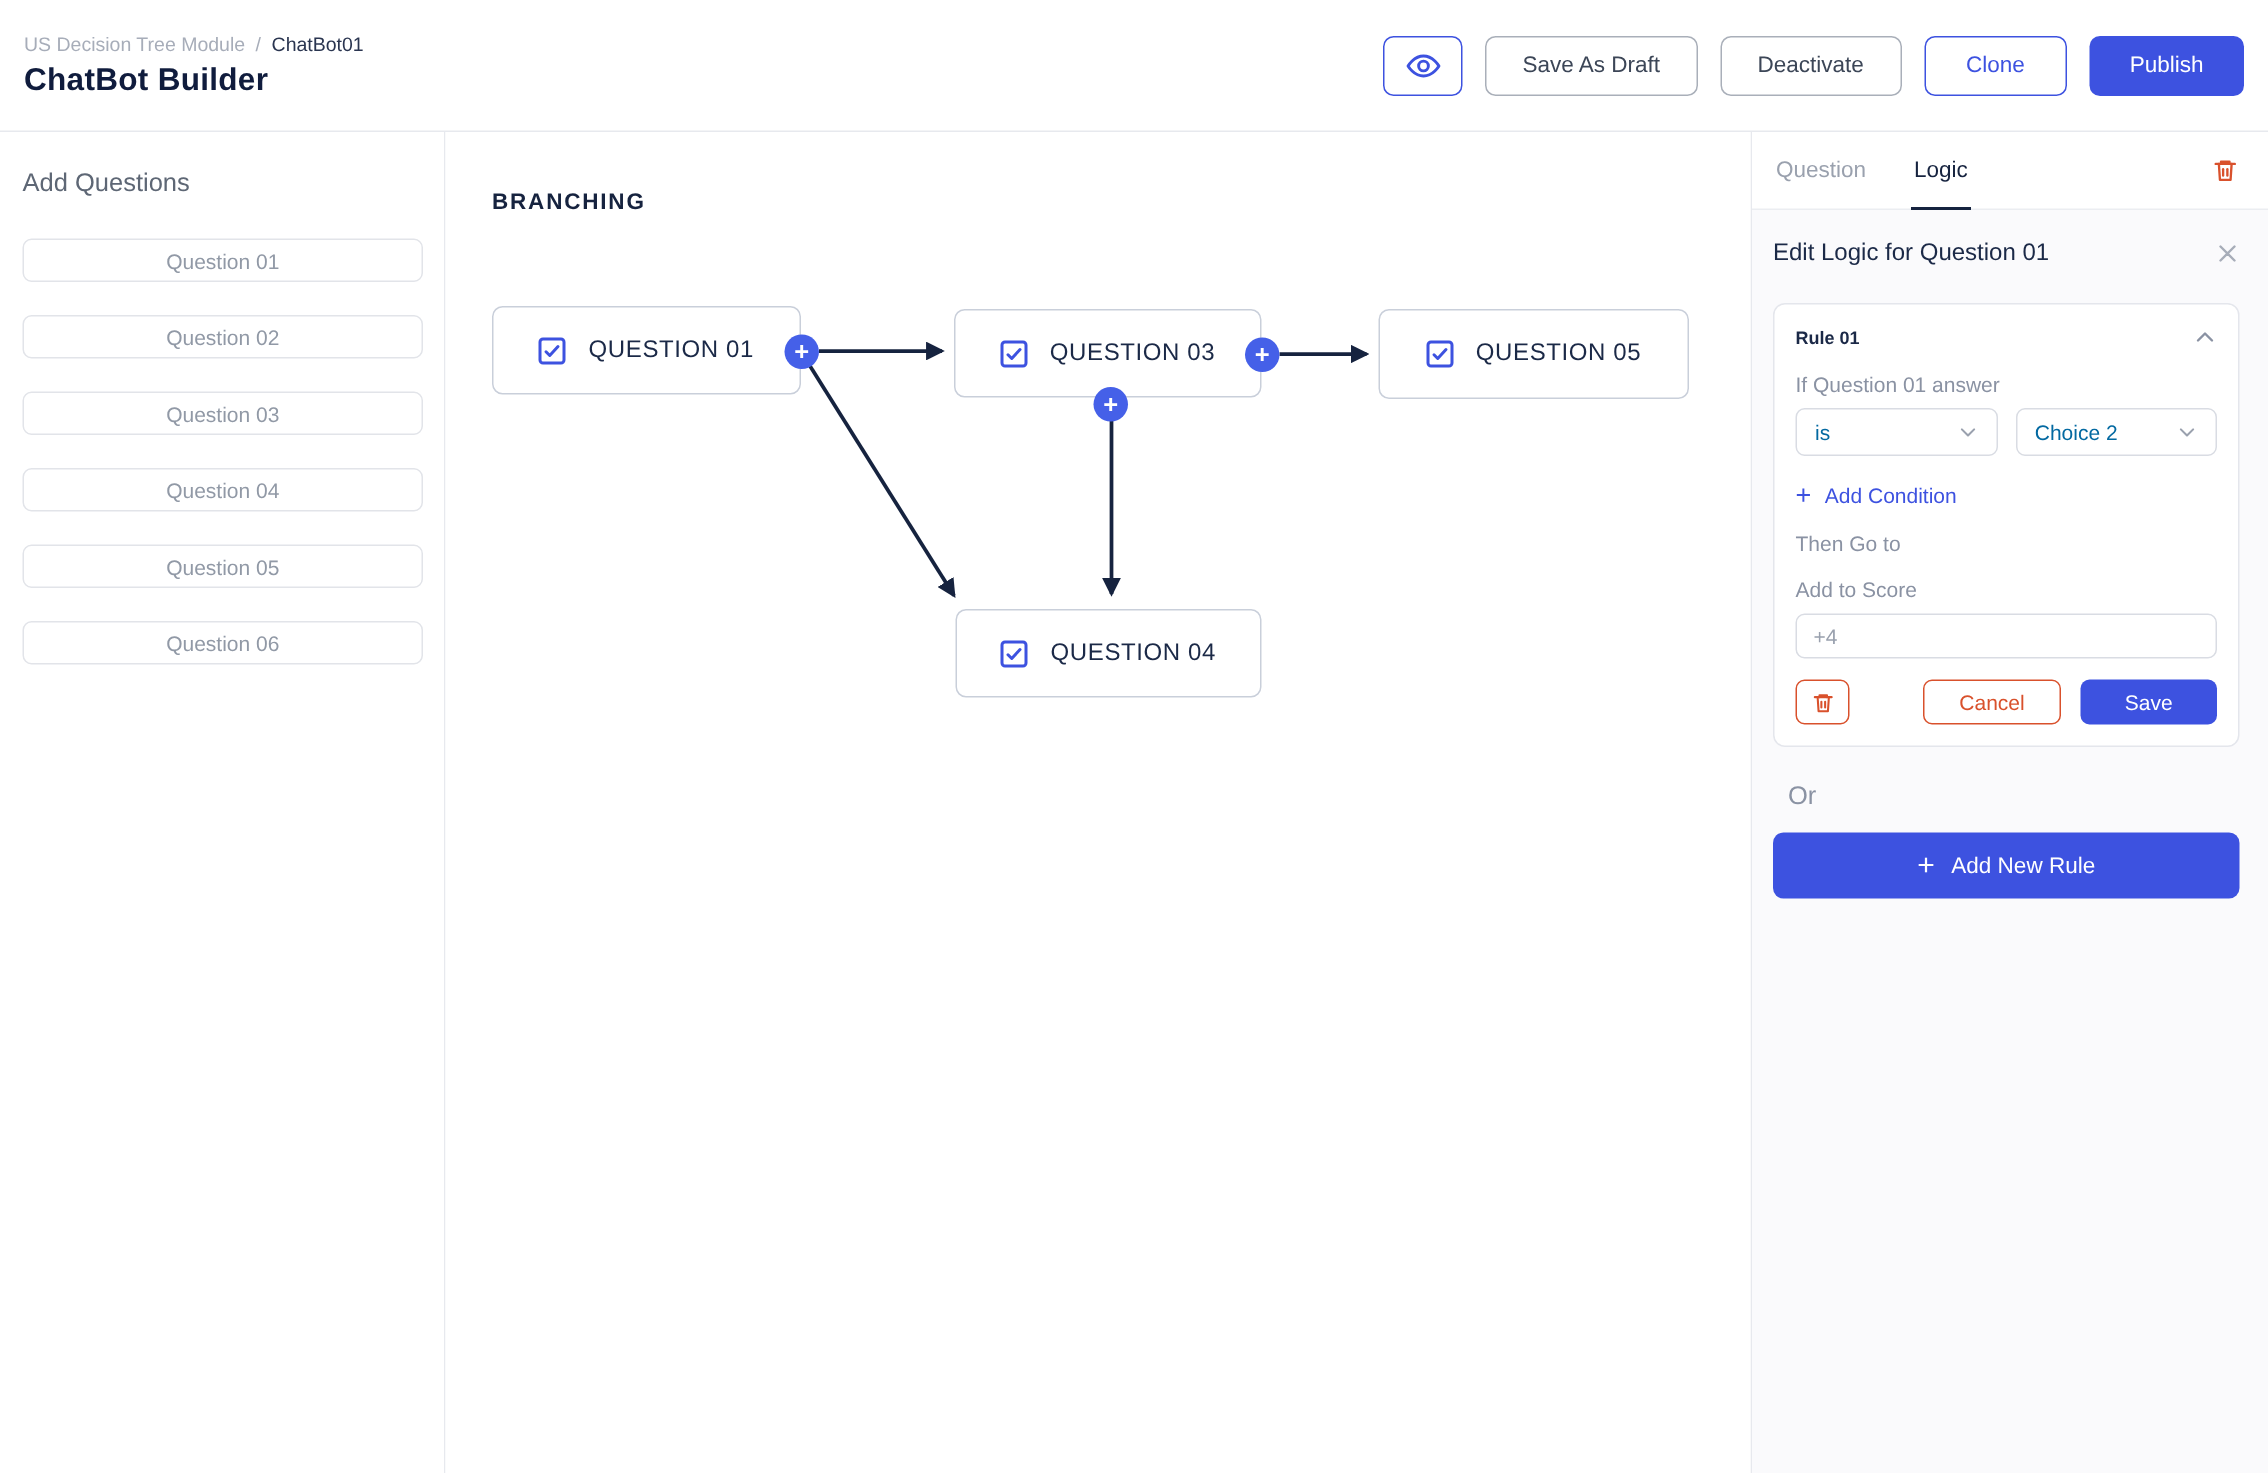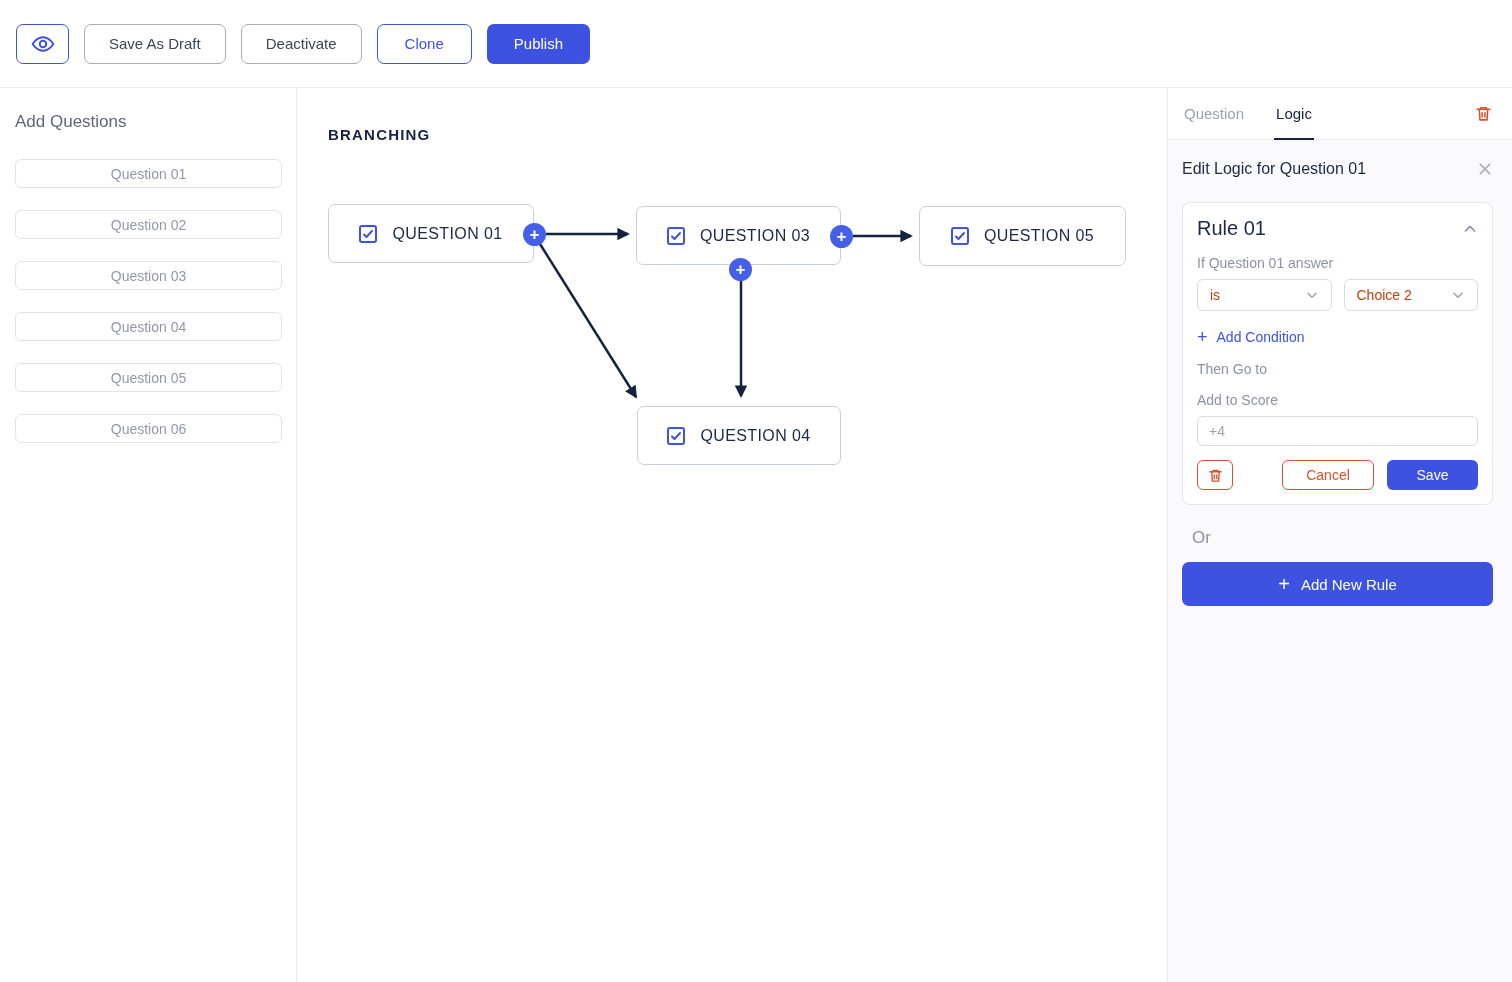--- a/index.html
+++ b/index.html
@@ -77,26 +77,26 @@
   .tab.active { color:#16233F; border-bottom-color:#16233F; }
   .panel-trash { margin-left:auto; display:flex; align-items:center; cursor:pointer; }
 
   .panel-body { padding:18px 19px 0 14px; }
   .edit-heading-row { display:flex; align-items:center; justify-content:space-between; margin:2px 0 24px; }
   .edit-heading { font-size:16px; font-weight:500; color:#1B2947; }
   .close-x { cursor:pointer; display:flex; }
 
   .rule-card { background:#fff; border:1px solid #E4E6EC; border-radius:8px; padding:14px; }
   .rule-title-row { display:flex; justify-content:space-between; align-items:center; cursor:pointer; }
-  .rule-title { font-size:20px; font-weight:400; color:#1B2947; }
+  .rule-title { font-size:12px; font-weight:700; color:#1B2947; }
   .field-label { font-size:14px; color:#8A92A3; margin:15px 0 8px; }
   .select {
     height:32px; border:1px solid #D9DCE3; border-radius:6px; background:#fff;
     display:flex; align-items:center; justify-content:space-between;
-    padding:0 12px; font-size:14px; color:#c2410c; cursor:pointer;
+    padding:0 12px; font-size:14px; color:#0369a1; cursor:pointer;
   }
   .select-row { display:flex; gap:12px; }
   .select-row .select { flex:1; }
   .add-condition { display:flex; align-items:center; gap:9px; color:#3D52E0; font-size:14px; font-weight:500; margin:17px 0 0; cursor:pointer; }
   .add-condition .plus-glyph { font-size:18px; font-weight:400; line-height:1; }
   .score-input {
     width:100%; height:30px; border:1px solid #D9DCE3; border-radius:6px;
     padding:0 11px; font-size:14px; color:#9AA1AE; background:#fff; outline:none;
     font-family:"Liberation Sans", sans-serif;
   }
@@ -115,20 +115,28 @@
     margin-top:12px; width:100%; height:44px; background:#3D52E0; border:none; border-radius:7px;
     color:#fff; font-size:15px; display:flex; align-items:center; justify-content:center; gap:11px;
     cursor:pointer; font-family:"Liberation Sans", sans-serif;
   }
   .add-new-rule .plus-glyph { font-size:20px; font-weight:400; line-height:1; }
 </style>
 </head>
 <body>
 
 <div class="header">
+  <div class="header-left">
+    <div class="breadcrumb">
+      <span>US Decision Tree Module</span>
+      <span>/</span>
+      <span class="bc-current">ChatBot01</span>
+    </div>
+    <div class="page-title">ChatBot Builder</div>
+  </div>
   <div class="header-actions">
     <div class="btn btn-icon">
       <span style="display:flex;">
         <svg width="26" height="26" viewBox="0 0 24 24" fill="none" stroke="#3D52E0" stroke-width="1.8" stroke-linecap="round" stroke-linejoin="round">
           <path d="M2.5 12s3.5-6.2 9.5-6.2S21.5 12 21.5 12s-3.5 6.2-9.5 6.2S2.5 12 2.5 12z"></path>
           <circle cx="12" cy="12" r="3"></circle>
         </svg>
       </span>
     </div>
     <button class="btn btn-gray">Save As Draft</button>

